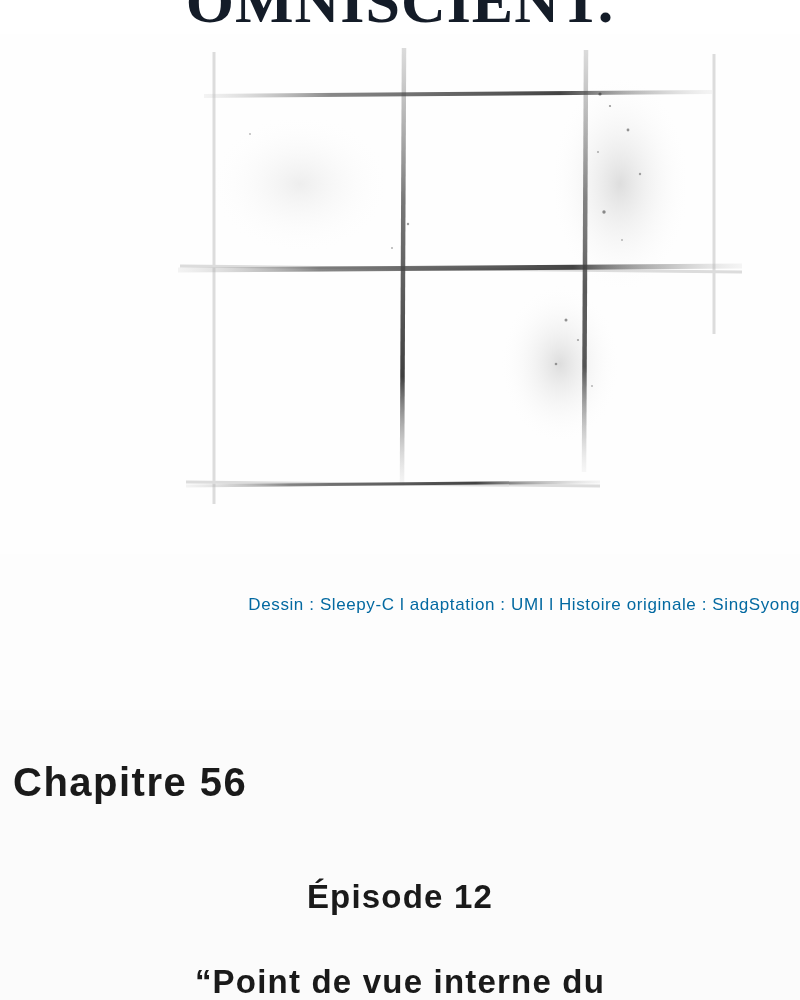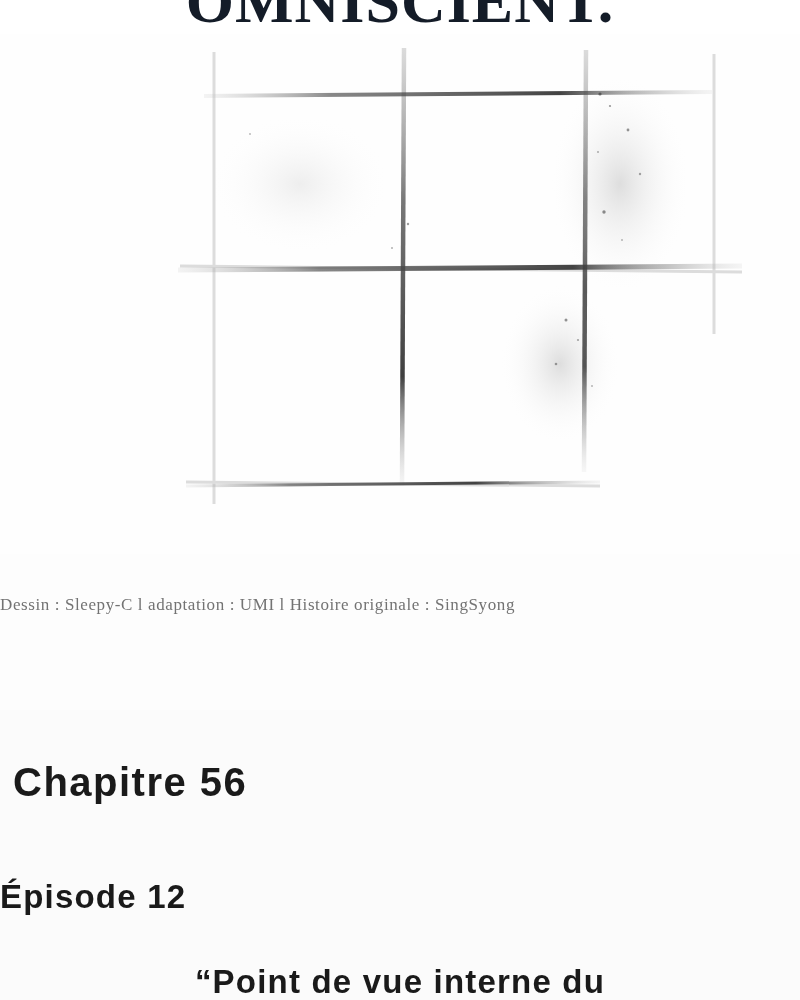--- a/index.html
+++ b/index.html
@@ -58,25 +58,25 @@
   .art svg {
     display: block;
   }
 
   
   .credits {
     position: absolute;
     left: 0;
     top: 595px;
     width: 800px;
-    text-align: left;
-    font-family: Liberation Serif, serif;
+    text-align: right;
+    font-family: Liberation Sans, sans-serif;
     font-size: 17px;
     letter-spacing: 0.6px;
-    color: #737373;
+    color: #0369a1;
     white-space: nowrap;
   }
 
   
   .lower-panel {
     position: absolute;
     left: 0;
     top: 710px;
     width: 800px;
     height: 290px;
@@ -95,20 +95,21 @@
     font-size: 40px;
     letter-spacing: 1.5px;
     color: #1a1a1a;
     margin-left: 13px;
   }
   .episode {
     position: absolute;
     left: 0;
     top: 878px;
     width: 800px;
+    text-align: center;
     font-family: "Liberation Sans", sans-serif;
     font-weight: bold;
     font-size: 33px;
     letter-spacing: 1.2px;
     color: #1a1a1a;
   }
   .quote-wrap {
     position: absolute;
     left: 0;
     top: 962px;

